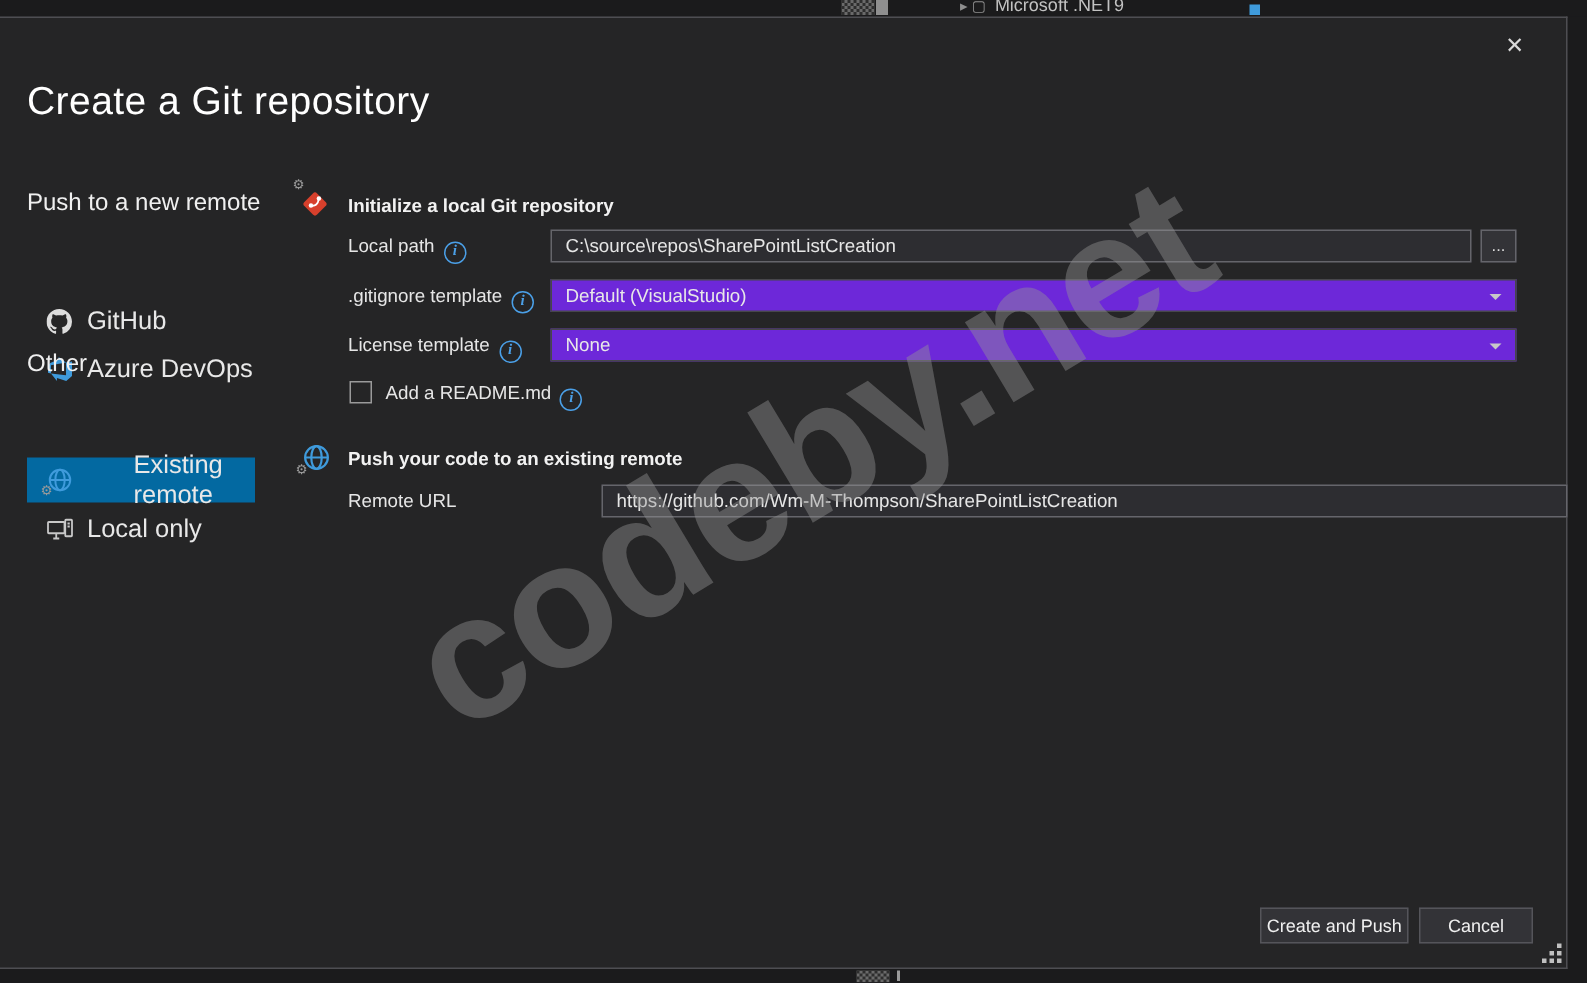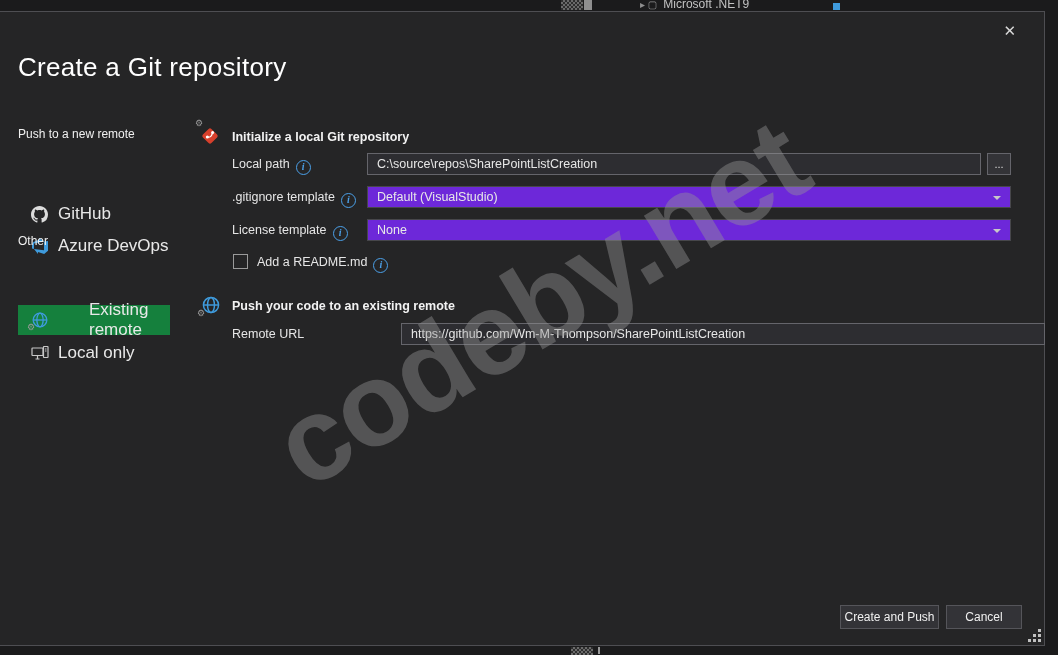--- a/index.html
+++ b/index.html
@@ -22,24 +22,24 @@
 
   
   .dialog{position:absolute;left:0;top:11px;width:1044px;height:633px;background:#252526;
     border-top:1px solid #4e4e52;border-right:1px solid #4e4e52;border-bottom:1px solid #4e4e52;}
   .close-btn{position:absolute;top:8px;right:24px;background:none;border:none;color:#d9d9d9;
     font-size:15px;line-height:18px;padding:2px 4px;cursor:pointer;font-family:inherit;}
   .dlg-title{position:absolute;left:18px;top:40px;margin:0;font-size:26px;font-weight:300;
     color:#ffffff;letter-spacing:.3px;}
 
   
-  .sb-heading{position:absolute;left:18px;font-size:12px;color:#f0f0f0;}
+  .sb-heading{position:absolute;left:18px;font-size:16px;color:#f0f0f0;}
   .sb-item{position:absolute;left:18px;width:152px;height:28px;display:flex;align-items:center;
     gap:9px;padding-left:12px;box-sizing:border-box;color:#e8e8e8;font-size:17px;cursor:pointer;margin-top:40px;}
-  .sb-item.selected{background:#15803d;height:30px;gap:40px;}
+  .sb-item.selected{background:#0369a1;height:30px;gap:40px;}
   .icon-wrap{position:relative;display:inline-flex;width:19px;height:19px;align-items:center;justify-content:center;flex:0 0 auto;}
   .gear::before{content:"\2699";position:absolute;color:#9a9a9a;font-size:9px;line-height:9px;}
   .gear.tl::before{left:-4px;top:-5px;}
   .gear.bl::before{left:-3px;bottom:-2px;}
 
   
   .sec-icon{position:absolute;width:22px;height:22px;}
   .sec-title{position:absolute;font-size:12.5px;font-weight:bold;color:#f2f2f2;line-height:16px;}
   .flabel{position:absolute;font-size:12.5px;color:#e6e6e6;line-height:22px;white-space:nowrap;}
   .info{display:inline-block;width:13px;height:13px;border:1px solid #4ba0e8;border-radius:50%;

